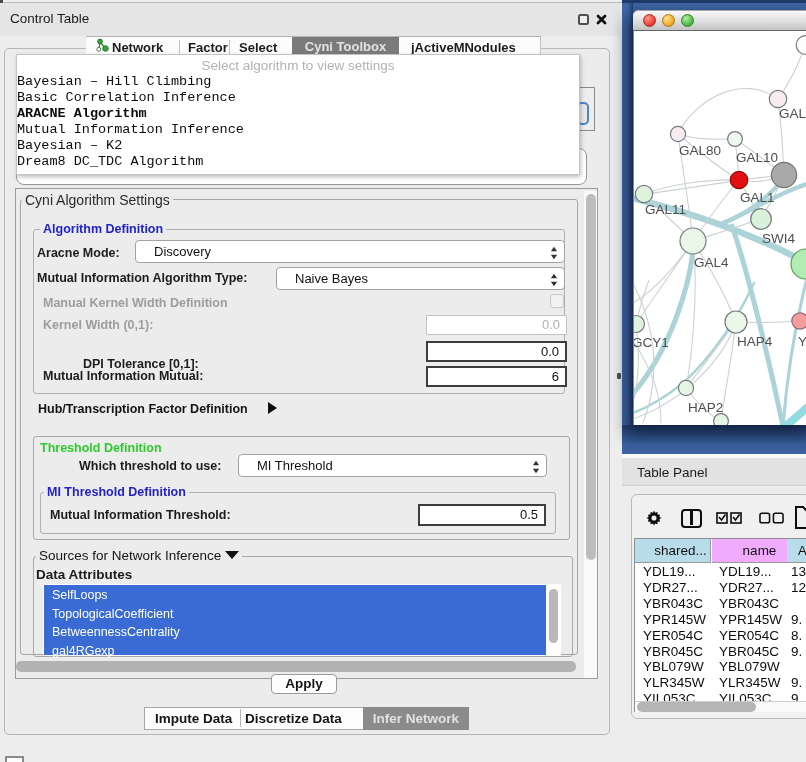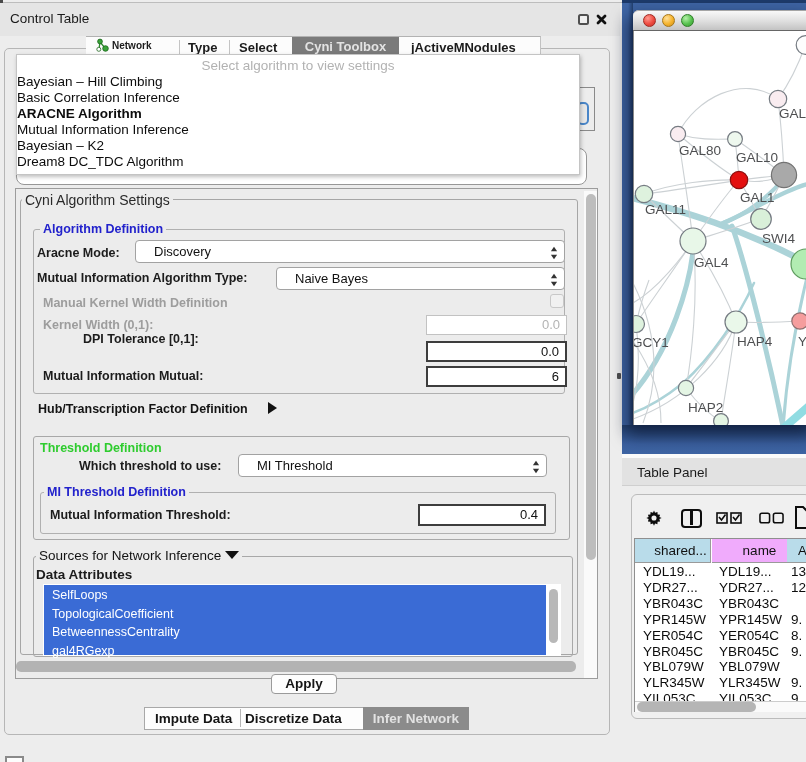--- a/index.html
+++ b/index.html
@@ -35,22 +35,22 @@
 
 <div class="abs" style="left:86px;top:36px;width:455px;height:21px;background:#fcfcfc;border-top:1px solid #b2b2b2;border-bottom:1px solid #b2b2b2;border-right:1px solid #c2c2c2;"></div>
 <div class="abs" style="left:179px;top:40px;width:1px;height:14px;background:#c4c4c4;"></div>
 <div class="abs" style="left:229px;top:40px;width:1px;height:14px;background:#c4c4c4;"></div>
 <svg class="abs" style="left:96px;top:38px;" width="13" height="14" viewBox="0 0 13 14">
   <path d="M4 4 L9 10 M4 4 L3 11" stroke="#2e8b2e" stroke-width="1.3"></path>
   <circle cx="4" cy="3.5" r="2.4" fill="#39a339" stroke="#1c661c" stroke-width="0.8"></circle>
   <circle cx="9.5" cy="10.5" r="2.8" fill="#39a339" stroke="#1c661c" stroke-width="0.8"></circle>
   <circle cx="2.8" cy="11.3" r="2" fill="#fff" stroke="#1c661c" stroke-width="0.8"></circle>
 </svg>
-<div class="abs" style="left:112px;top:40px;font-size:10px;font-weight:bold;color:#1b1b1b;">Network</div>
-<div class="abs" style="left:188px;top:40px;font-size:13px;font-weight:bold;color:#1b1b1b;">Type</div>
+<div class="abs" style="left:112px;top:40px;font-size:13px;font-weight:bold;color:#1b1b1b;">Network</div>
+<div class="abs" style="left:188px;top:40px;font-size:13px;font-weight:bold;color:#1b1b1b;">Factor</div>
 <div class="abs" style="left:239px;top:40px;font-size:13px;font-weight:bold;color:#1b1b1b;">Select</div>
 <div class="abs" style="left:292px;top:37px;width:107px;height:20px;background:#7b7b7b;color:#e3e3e3;font-size:13px;font-weight:bold;text-align:center;line-height:20px;">Cyni Toolbox</div>
 <div class="abs" style="left:411px;top:40px;font-size:13px;font-weight:bold;color:#1b1b1b;">jActiveMNodules</div>
 
 <div class="abs" style="left:15px;top:188px;width:583px;height:491px;border:1px solid #9c9c9c;background:#ececec;"></div>
 
 <div class="abs" style="left:584px;top:191px;width:13px;height:487px;background:#fafafa;"></div>
 <div class="abs" style="left:586px;top:194px;width:10px;height:366px;background:#bdbdbd;border-radius:5px;"></div>
 
 <div class="abs" style="left:16px;top:661px;width:560px;height:11px;background:#b3b3b3;border-radius:5px;"></div>
@@ -72,41 +72,41 @@
 <div class="combo" style="left:276px;top:267px;width:289px;height:23px;">Naive Bayes
   <svg class="arr" width="9" height="16" viewBox="0 0 9 16">
       <path d="M4.5 1 L8 6 L1 6 Z" fill="#333"></path>
       <path d="M4.5 15 L8 10 L1 10 Z" fill="#333"></path>
     </svg>
 </div>
 <div class="lbl dis abs" style="left:43px;top:296px;">Manual Kernel Width Definition</div>
 <div class="abs" style="left:550px;top:294px;width:14px;height:14px;background:#f1f1f1;border:1px solid #c8c8c8;border-radius:3px;"></div>
 <div class="lbl dis abs" style="left:43px;top:318px;">Kernel Width (0,1):</div>
 <div class="field" style="left:426px;top:315px;width:141px;height:20px;border:1px solid #c2c2c2;color:#b3b3b3;line-height:18px;">0.0</div>
-<div class="lbl abs" style="left:43px;top:332px;padding-left:40px;">DPI Tolerance [0,1]:</div>
+<div class="lbl abs" style="left:43px;top:357px;padding-left:40px;">DPI Tolerance [0,1]:</div>
 <div class="field" style="left:426px;top:341px;width:141px;height:21px;border:2px solid #3d3d3d;line-height:17px;">0.0</div>
 <div class="lbl abs" style="left:43px;top:369px;">Mutual Information Mutual:</div>
 <div class="field" style="left:426px;top:366px;width:141px;height:21px;border:2px solid #3d3d3d;line-height:17px;">6</div>
 
 <div class="abs" style="left:38px;top:402px;font-size:12.5px;font-weight:bold;color:#141414;">Hub/Transcription Factor Definition</div>
 <div class="abs" style="left:268px;top:402px;width:0;height:0;border-left:9px solid #111;border-top:6px solid transparent;border-bottom:6px solid transparent;"></div>
 
 <div class="gbox" style="left:33px;top:436px;width:537px;height:104px;border-color:#a8a8a8;"></div>
 <div class="gcap" style="left:37px;top:441px;font-size:12.5px;color:#2ecc2e;">Threshold Definition</div>
 <div class="lbl abs" style="left:79px;top:459px;">Which threshold to use:</div>
 <div class="combo" style="left:238px;top:454px;width:309px;height:23px;">MI Threshold
   <svg class="arr" width="9" height="16" viewBox="0 0 9 16">
       <path d="M4.5 1 L8 6 L1 6 Z" fill="#333"></path>
       <path d="M4.5 15 L8 10 L1 10 Z" fill="#333"></path>
     </svg>
 </div>
 <div class="gbox" style="left:40px;top:492px;width:516px;height:42px;border-color:#b0b0b0;"></div>
 <div class="gcap" style="left:44px;top:485px;font-size:12.5px;color:#2222cc;">MI Threshold Definition</div>
 <div class="lbl abs" style="left:50px;top:508px;">Mutual Information Threshold:</div>
-<div class="field" style="left:418px;top:504px;width:128px;height:22px;border:2px solid #3d3d3d;line-height:18px;">0.4</div>
+<div class="field" style="left:418px;top:504px;width:128px;height:22px;border:2px solid #3d3d3d;line-height:18px;">0.5</div>
 
 <div class="gbox" style="left:33px;top:556px;width:540px;height:101px;border-color:#a8a8a8;"></div>
 <div class="gcap" style="left:36px;top:548px;font-size:13.5px;font-weight:normal;color:#141414;">Sources for Network Inference <span style="display:inline-block;width:0;height:0;border-top:8px solid #111;border-left:7px solid transparent;border-right:7px solid transparent;vertical-align:1px;"></span></div>
 <div class="abs lbl" style="left:36px;top:567px;font-size:13.5px;">Data Attributes</div>
 <div class="abs" style="left:43px;top:584px;width:518px;height:72px;background:#fff;"></div>
 <div class="abs" style="left:44px;top:585px;width:502px;height:70px;background:#3a6bd5;"></div>
 <div class="abs" style="left:52px;top:586px;font-size:12.5px;color:#fff;line-height:18.5px;">SelfLoops<br>TopologicalCoefficient<br>BetweennessCentrality<br>gal4RGexp</div>
 <div class="abs" style="left:549px;top:589px;width:9px;height:54px;background:#b8b8b8;border-radius:5px;"></div>
 
 <div class="abs" style="left:271px;top:674px;width:66px;height:20px;background:#fdfdfd;border:1px solid #9a9a9a;border-radius:4px;font-size:13.5px;font-weight:bold;color:#161616;text-align:center;line-height:18px;">Apply</div>
@@ -120,21 +120,21 @@
 <div class="abs" style="left:363px;top:707px;width:106px;height:23px;background:#8b8b8b;color:#e2e2e2;font-size:13.5px;font-weight:bold;text-align:center;line-height:23px;">Infer Network</div>
 
 <div class="abs" style="left:5px;top:756px;width:19px;height:10px;background:#fdfdfd;border:2px solid #8a8a8a;"></div>
 
 <div class="abs" style="left:16px;top:148px;width:571px;height:37px;background:#fff;border:1px solid #979797;border-radius:8px;"></div>
 <div class="abs" style="left:579px;top:87px;width:16px;height:44px;background:#ededed;border:1px solid #8a8a8a;"></div>
 <div class="abs" style="left:577px;top:102px;width:12px;height:23px;border:2px solid #4a86c8;border-radius:5px;background:#e8e8e8;"></div>
 
 <div class="abs" style="left:16px;top:54px;width:564px;height:121px;background:#fff;border:1px solid #c4c4c4;box-shadow:1px 2px 4px rgba(0,0,0,0.25);"></div>
 <div class="abs" style="left:16px;top:58px;width:564px;text-align:center;font-size:13.5px;color:#b2b2b2;">Select algorithm to view settings</div>
-<div class="abs" style="left:17px;top:74px;font-size:13.5px;color:#0c0c0c;line-height:16px;">Bayesian – Hill Climbing<br>Basic Correlation Inference<br><b>ARACNE Algorithm</b><br>Mutual Information Inference<br>Bayesian – K2<br>Dream8 DC_TDC Algorithm</div>
+<div class="abs" style="left:17px;top:74px;font-size:13.5px;color:#0c0c0c;line-height:16px;font-family:Liberation Mono, monospace;">Bayesian – Hill Climbing<br>Basic Correlation Inference<br><b>ARACNE Algorithm</b><br>Mutual Information Inference<br>Bayesian – K2<br>Dream8 DC_TDC Algorithm</div>
 
 <div class="abs" style="left:622px;top:0;width:184px;height:454px;background:#3e64a3;"></div>
 <div class="abs" style="left:622px;top:0;width:184px;height:3px;background:#1d3a6a;"></div>
 <div class="abs" style="left:622px;top:425px;width:184px;height:29px;background:linear-gradient(#22406f,#3a5f9e 65%,#3e64a3);"></div>
 <div class="abs" style="left:622px;top:3px;width:11px;height:422px;background:linear-gradient(90deg,#3f66a6 0%,#3f66a6 55%,#2b4b7f 88%,#223f6d 100%);"></div>
 
 <div class="abs" style="left:633px;top:10px;width:180px;height:415px;border-radius:6px 6px 0 0;box-shadow:-4px 8px 16px 2px rgba(8,16,40,0.6);background:#fff;">
   <div class="abs" style="left:0;top:0;width:180px;height:21px;border-radius:6px 6px 0 0;background:linear-gradient(#f8f8f8,#dedede 55%,#c3c3c3);border-bottom:1px solid #8f8f8f;border-top:1px solid #a5a5a5;"></div>
   <div class="abs" style="left:10px;top:4px;width:13px;height:13px;border-radius:50%;background:radial-gradient(circle at 35% 30%, #ff9a90 0%, #ee4b40 55%, #c33128 100%);border:0.5px solid #a02a22;"></div>
   <div class="abs" style="left:29px;top:4px;width:13px;height:13px;border-radius:50%;background:radial-gradient(circle at 35% 30%, #ffe09a 0%, #f5b32c 55%, #cb8d1e 100%);border:0.5px solid #a87716;"></div>

